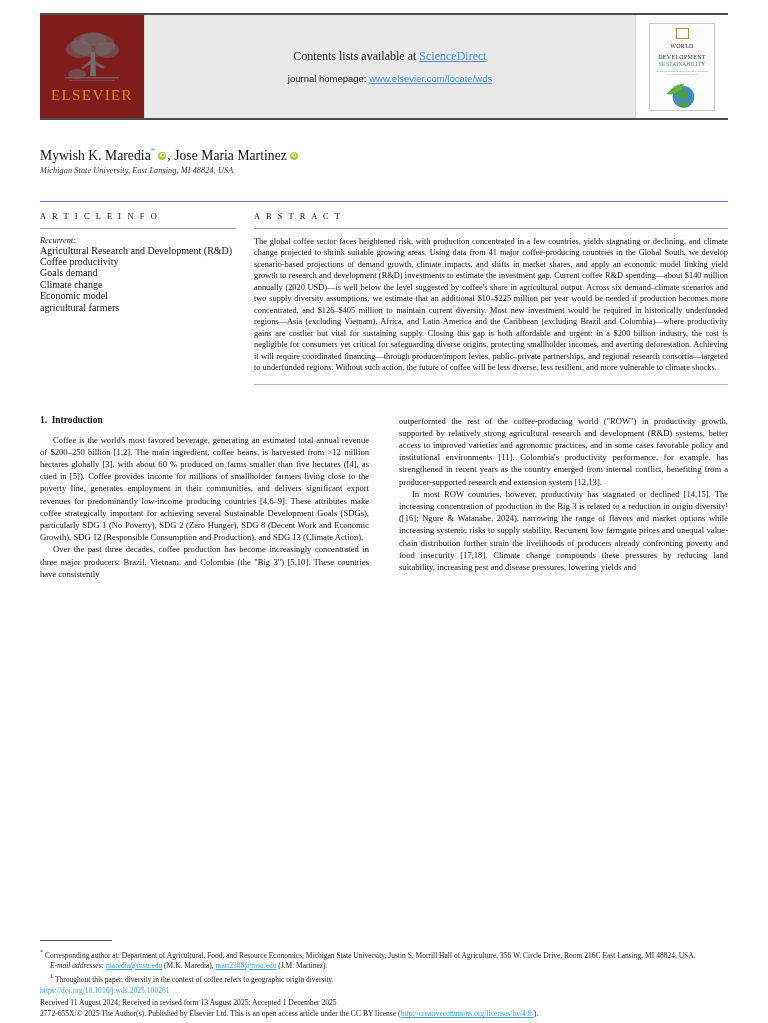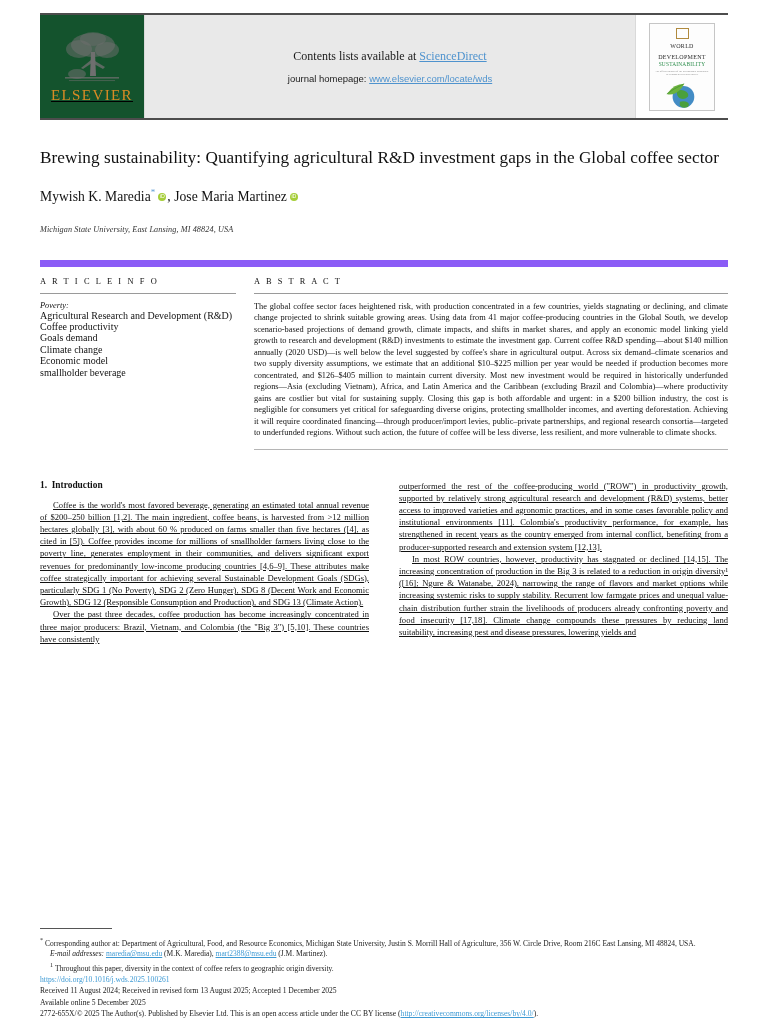--- a/index.html
+++ b/index.html
@@ -43,23 +43,22 @@
     align-items: stretch;
     background: #ffffff;
     box-sizing: content-box;
   }
   .masthead-left {
     width: 104px;
     flex: 0 0 104px;
     display: flex;
     align-items: center;
     justify-content: center;
-    background: #14532d;
+    background: #7f1d1d;
     border-right: 1px solid #d9d9d9;
-    text-decoration: underline;
   }
   .masthead-center {
     flex: 1 1 auto;
     background: #e9e9e9;
     display: flex;
     flex-direction: column;
     align-items: center;
     justify-content: center;
     padding: 6px 0;
   }
@@ -184,33 +183,33 @@
     content: "iD";
     position: absolute;
     left: 0; right: 0; top: -0.5px;
     font-size: 5.2px;
     color: #ffffff;
     text-align: center;
     font-family: "Liberation Sans", sans-serif;
     line-height: 9px;
   }
   .affiliation {
-    margin-top: 20px;
+    margin-top: 2px;
     font-size: 8.2px;
     font-style: italic;
     color: #333333;
     letter-spacing: 0.1px;
   }
 
   
   .infoabs {
     margin-top: 26px;
     display: flex;
     gap: 18px;
-    border-top: 7px solid #8b5cf6;
+    border-top: 1px solid #8b5cf6;
     padding-top: 10px;
   }
   .col-info { width: 196px; flex: 0 0 196px; }
   .col-abs  { flex: 1 1 auto; }
   .sec-head {
     font-size: 8.4px;
     letter-spacing: 2.1px;
     color: #111111;
     font-family: "Liberation Serif", serif;
     margin-bottom: 7px;
@@ -247,21 +246,20 @@
     margin: 0 0 9px 0;
     color: #111111;
   }
   .para {
     font-size: 8.6px;
     line-height: 12.2px;
     text-align: justify;
     text-indent: 13px;
     margin: 0;
     color: #111111;
-    text-decoration: underline;
   }
   .para + .para { margin-top: 0; }
 
   
   .footnotes {
     position: absolute;
     left: 40px;
     right: 40px;
     bottom: 16px;
   }
@@ -337,38 +335,37 @@
           <path d="M24 18 q7 -3 13 1 q4 3 2 7 q-5 5 -11 2 q-5 -3 -4 -10 Z" fill="#4aa03c"></path>
           <path d="M28 33 q6 -2 11 1 q3 3 0 6 q-7 3 -11 -2 Z" fill="#4aa03c"></path>
           <path d="M10 22 q10 -14 24 -14 q-4 9 -12 13 q-7 3 -12 1 Z" fill="#6cb33f"></path>
           <path d="M10 22 q9 -7 24 -14" stroke="#3f8a2b" stroke-width="0.8" fill="none"></path>
         </svg>
       </div>
     </div>
   </div>
 
   <div class="title-block">
-    <h1 class="article-title">Brewing sustainability: Quantifying agricultural R&amp;D investment gaps in the Global coffee sector</h1>
     <div class="authors">
       <span>Mywish K. Maredia</span><span class="corr-star">*</span><span class="orcid"></span><span>,&nbsp;</span><span>Jose Maria Martinez</span><span class="orcid"></span>
     </div>
     <div class="affiliation">Michigan State University, East Lansing, MI 48824, USA</div>
   </div>
 
   <div class="infoabs">
     <div class="col-info">
       <div class="sec-head">A R T I C L E   I N F O</div>
       <div class="rule"></div>
-      <div class="kw-label">Poverty:</div>
+      <div class="kw-label">Recurrent:</div>
       <div class="kw">Agricultural Research and Development (R&amp;D)</div>
       <div class="kw">Coffee productivity</div>
       <div class="kw">Goals demand</div>
       <div class="kw">Climate change</div>
       <div class="kw">Economic model</div>
-      <div class="kw">smallholder beverage</div>
+      <div class="kw">agricultural farmers</div>
     </div>
 
     <div class="col-abs">
       <div class="sec-head">A B S T R A C T</div>
       <div class="rule"></div>
       <div class="abstract-text">The global coffee sector faces heightened risk, with production concentrated in a few countries, yields stagnating or declining, and climate change projected to shrink suitable growing areas. Using data from 41 major coffee-producing countries in the Global South, we develop scenario-based projections of demand growth, climate impacts, and shifts in market shares, and apply an economic model linking yield growth to research and development (R&amp;D) investments to estimate the investment gap. Current coffee R&amp;D spending—about $140 million annually (2020 USD)—is well below the level suggested by coffee's share in agricultural output. Across six demand–climate scenarios and two supply diversity assumptions, we estimate that an additional $10–$225 million per year would be needed if production becomes more concentrated, and $126–$405 million to maintain current diversity. Most new investment would be required in historically underfunded regions—Asia (excluding Vietnam), Africa, and Latin America and the Caribbean (excluding Brazil and Colombia)—where productivity gains are costlier but vital for sustaining supply. Closing this gap is both affordable and urgent: in a $200 billion industry, the cost is negligible for consumers yet critical for safeguarding diverse origins, protecting smallholder incomes, and averting deforestation. Achieving it will require coordinated financing—through producer/import levies, public–private partnerships, and regional research consortia—targeted to underfunded regions. Without such action, the future of coffee will be less diverse, less resilient, and more vulnerable to climate shocks.</div>
       <div class="abs-bottom-rule"></div>
     </div>
   </div>
 
@@ -398,20 +395,19 @@
       <a class="link" href="#">mart2388@msu.edu</a>
       <span>(J.M. Martinez).</span>
     </div>
     <div class="fn-line fn-indent">
       <span class="mark">1</span>&nbsp;<span>Throughout this paper, diversity in the context of coffee refers to geographic origin diversity.</span>
     </div>
 
     <div class="doi-block">
       <div class="doi-line doi">https://doi.org/10.1016/j.wds.2025.100261</div>
       <div class="doi-line">Received 11 August 2024; Received in revised form 13 August 2025; Accepted 1 December 2025</div>
-      <div class="doi-line">Available online 5 December 2025</div>
       <div class="doi-line">
         <span>2772-655X/© 2025 The Author(s). Published by Elsevier Ltd. This is an open access article under the CC BY license (</span><a class="link" href="#">http://creativecommons.org/licenses/by/4.0/</a><span>).</span>
       </div>
     </div>
   </div>
 
 </div>
 
 </body></html>

